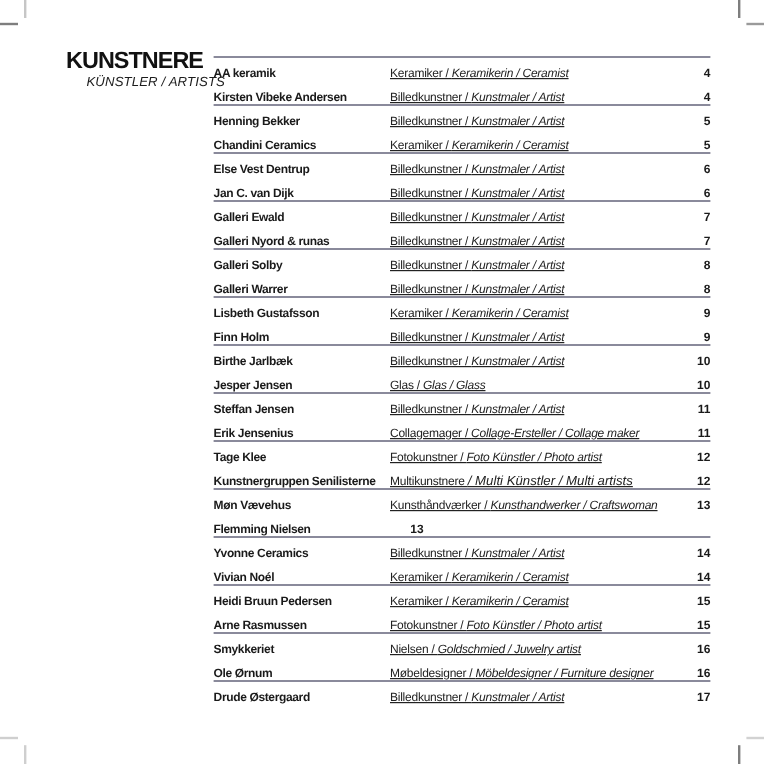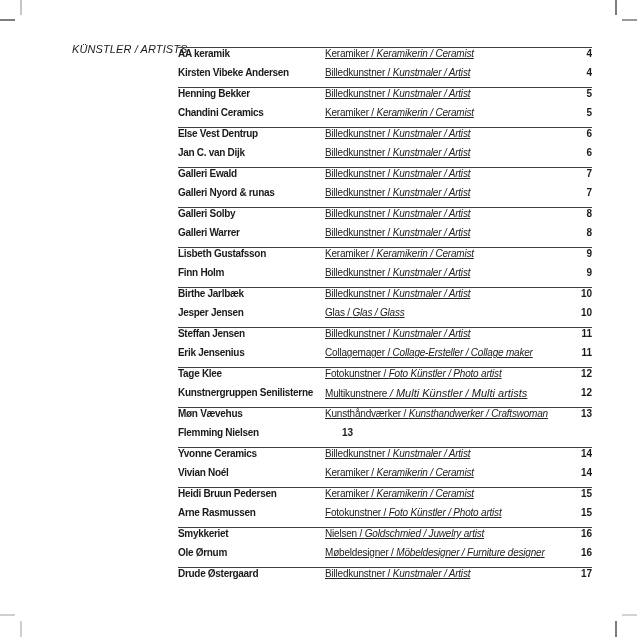--- a/index.html
+++ b/index.html
@@ -35,21 +35,21 @@
   #page-subtitle {
     font-style: italic; font-size: 11px; letter-spacing: 0.1px;
     margin-top: 2px; color: #1c1c1c; margin-left: 17px;
   }
 
   
   #artist-table {
     position: absolute; left: 178px; top: 47px; width: 414px;
   }
   .row {
-    display: flex; align-items: flex-start;
+    display: flex; align-items: flex-end;
     height: 20px; box-sizing: border-box;
     white-space: nowrap;
   }
   .row.sep { border-top: 1.5px solid #3e3e5a; }
   .name {
     width: 147px; flex-shrink: 0;
     font-weight: bold; font-size: 10px; letter-spacing: -0.3px;
   }
   .desc {
     flex: 1 1 auto; font-size: 10px; letter-spacing: -0.2px;
@@ -68,20 +68,21 @@
 <div class="crop v" id="crop-tl-v"></div>
 <div class="crop h dark" id="crop-tl-h"></div>
 <div class="crop v dark" id="crop-tr-v"></div>
 <div class="crop h" id="crop-tr-h"></div>
 <div class="crop h" id="crop-bl-h"></div>
 <div class="crop v" id="crop-bl-v"></div>
 <div class="crop h" id="crop-br-h"></div>
 <div class="crop v dark" id="crop-br-v"></div>
 
 <div id="header">
+  <div id="page-title">KUNSTNERE</div>
   <div id="page-subtitle">KÜNSTLER / ARTISTS</div>
 </div>
 
 <div id="artist-table">
     <div class="row sep">
       <span class="name">AA keramik</span>
       <span class="desc"><span class="plain">Keramiker / </span><span class="it">Keramikerin / Ceramist</span></span>
       <span class="pagenum">4</span>
     </div>
     <div class="row">

